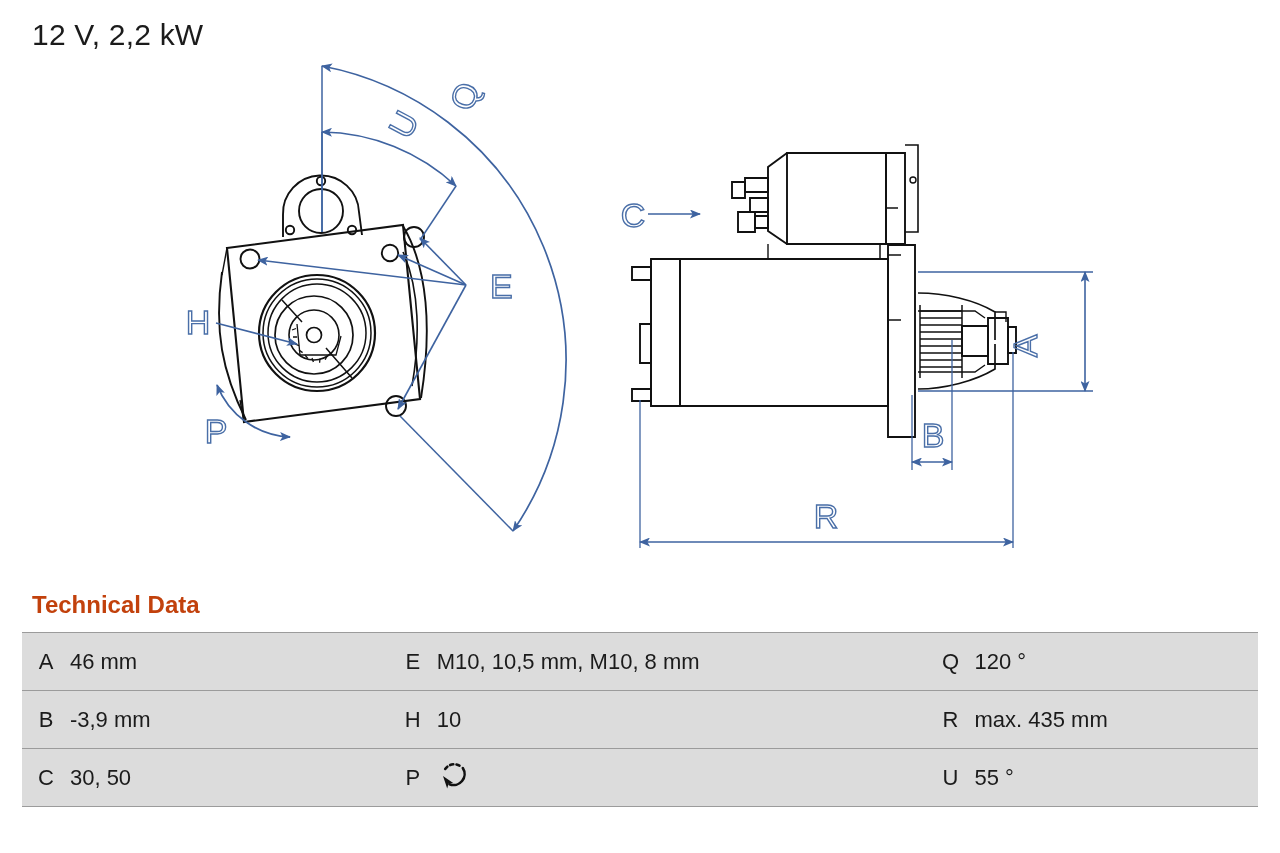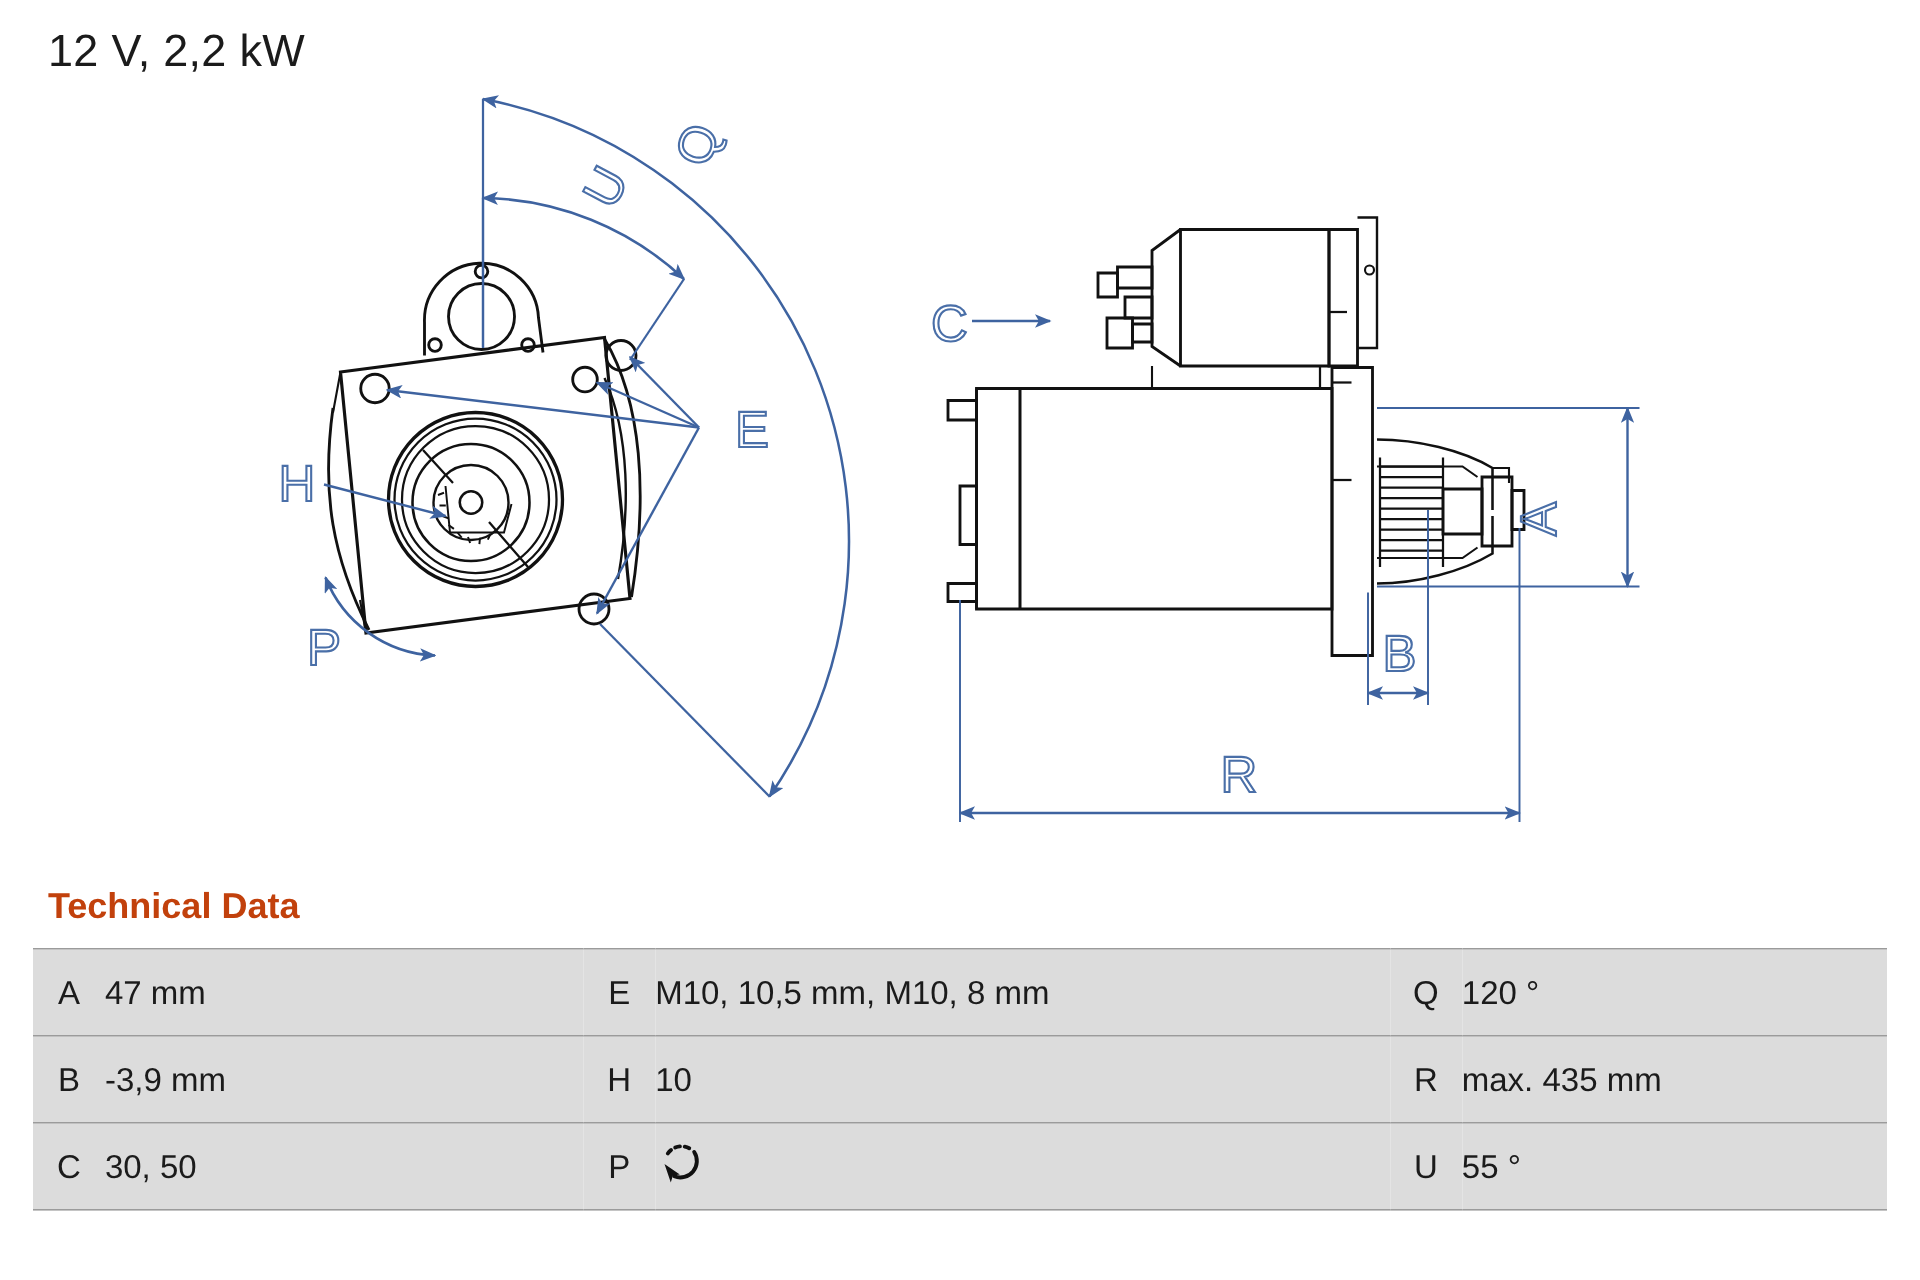--- a/index.html
+++ b/index.html
@@ -273,21 +273,21 @@
     </svg>
   </div>
 
   <div id="tech-section">
     <div id="tech-title">Technical Data</div>
 
     <table id="tech-table">
       <tbody>
         <tr>
           <td class="key">A</td>
-          <td class="val val-a">47 mm</td>
+          <td class="val val-a">46 mm</td>
           <td class="key">E</td>
           <td class="val val-b">M10, 10,5 mm, M10, 8 mm</td>
           <td class="key">Q</td>
           <td class="val val-c">120 °</td>
         </tr>
         <tr>
           <td class="key">B</td>
           <td class="val val-a">-3,9 mm</td>
           <td class="key">H</td>
           <td class="val val-b">10</td>

